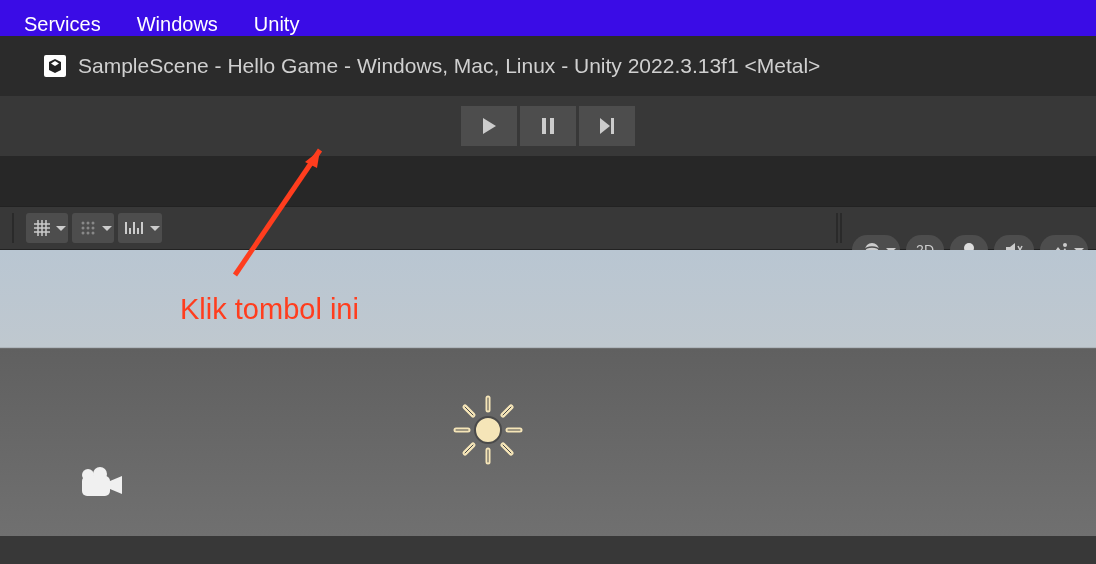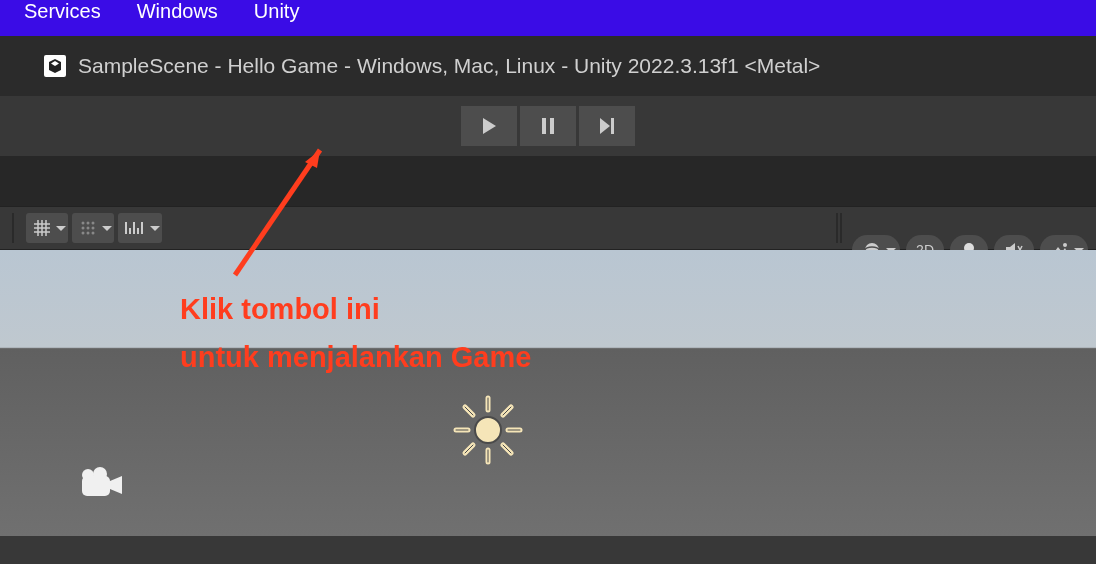--- a/index.html
+++ b/index.html
@@ -7,21 +7,21 @@
       font-family: -apple-system, BlinkMacSystemFont, "Segoe UI", Arial, sans-serif;
       width: 1096px;
       height: 564px;
       overflow: hidden;
       background: #383838;
     }
     .menubar {
       height: 36px;
       background: #3a0ce6;
       display: flex;
-      align-items: flex-start;
+      align-items: flex-end;
       padding-left: 24px;
       gap: 36px;
     }
     .menubar-item {
       color: #fff;
       font-size: 20px;
       cursor: pointer;
     }
     .titlebar {
       height: 60px;
@@ -126,21 +126,20 @@
       color: #ccc;
       padding: 0 10px;
       margin-top: 43px;
     }
     .pill-btn.with-chevron { padding-right: 4px; }
     .twod-label { font-size: 14px; }
     .viewport {
       position: relative;
       height: 286px;
       background: linear-gradient(to bottom, #b9c6d2 0%, #bfc8cf 34%, #606060 34.5%, #707070 100%);
-      font-weight: bold;
     }
     .annotation {
       position: absolute;
       top: 36px;
       left: 180px;
       color: #ff3d1e;
       font-size: 29px;
       font-family: "Comic Sans MS", "Segoe Script", cursive, sans-serif;
       line-height: 1.65;
     }
@@ -268,21 +267,20 @@
 
 <div class="viewport">
 
   <svg class="arrow" width="120" height="150">
     <line x1="10" y1="135" x2="95" y2="10" stroke="#ff3d1e" stroke-width="5"></line>
     <polygon points="95,10 80,22 92,28" fill="#ff3d1e"></polygon>
   </svg>
 
   <div class="annotation">
     <div>Klik tombol ini</div>
-    <div>untuk menjalankan Game</div>
   </div>
 
   <svg class="sun" width="80" height="80" viewBox="0 0 80 80">
     <circle cx="40" cy="40" r="13" fill="#f5e5b8" stroke="#4a4a4a" stroke-width="2"></circle>
     <g stroke="#f5e5b8" stroke-width="5" stroke-linecap="round">
       <line x1="40" y1="8" x2="40" y2="20"></line>
       <line x1="40" y1="60" x2="40" y2="72"></line>
       <line x1="8" y1="40" x2="20" y2="40"></line>
       <line x1="60" y1="40" x2="72" y2="40"></line>
       <line x1="17" y1="17" x2="25" y2="25"></line>

